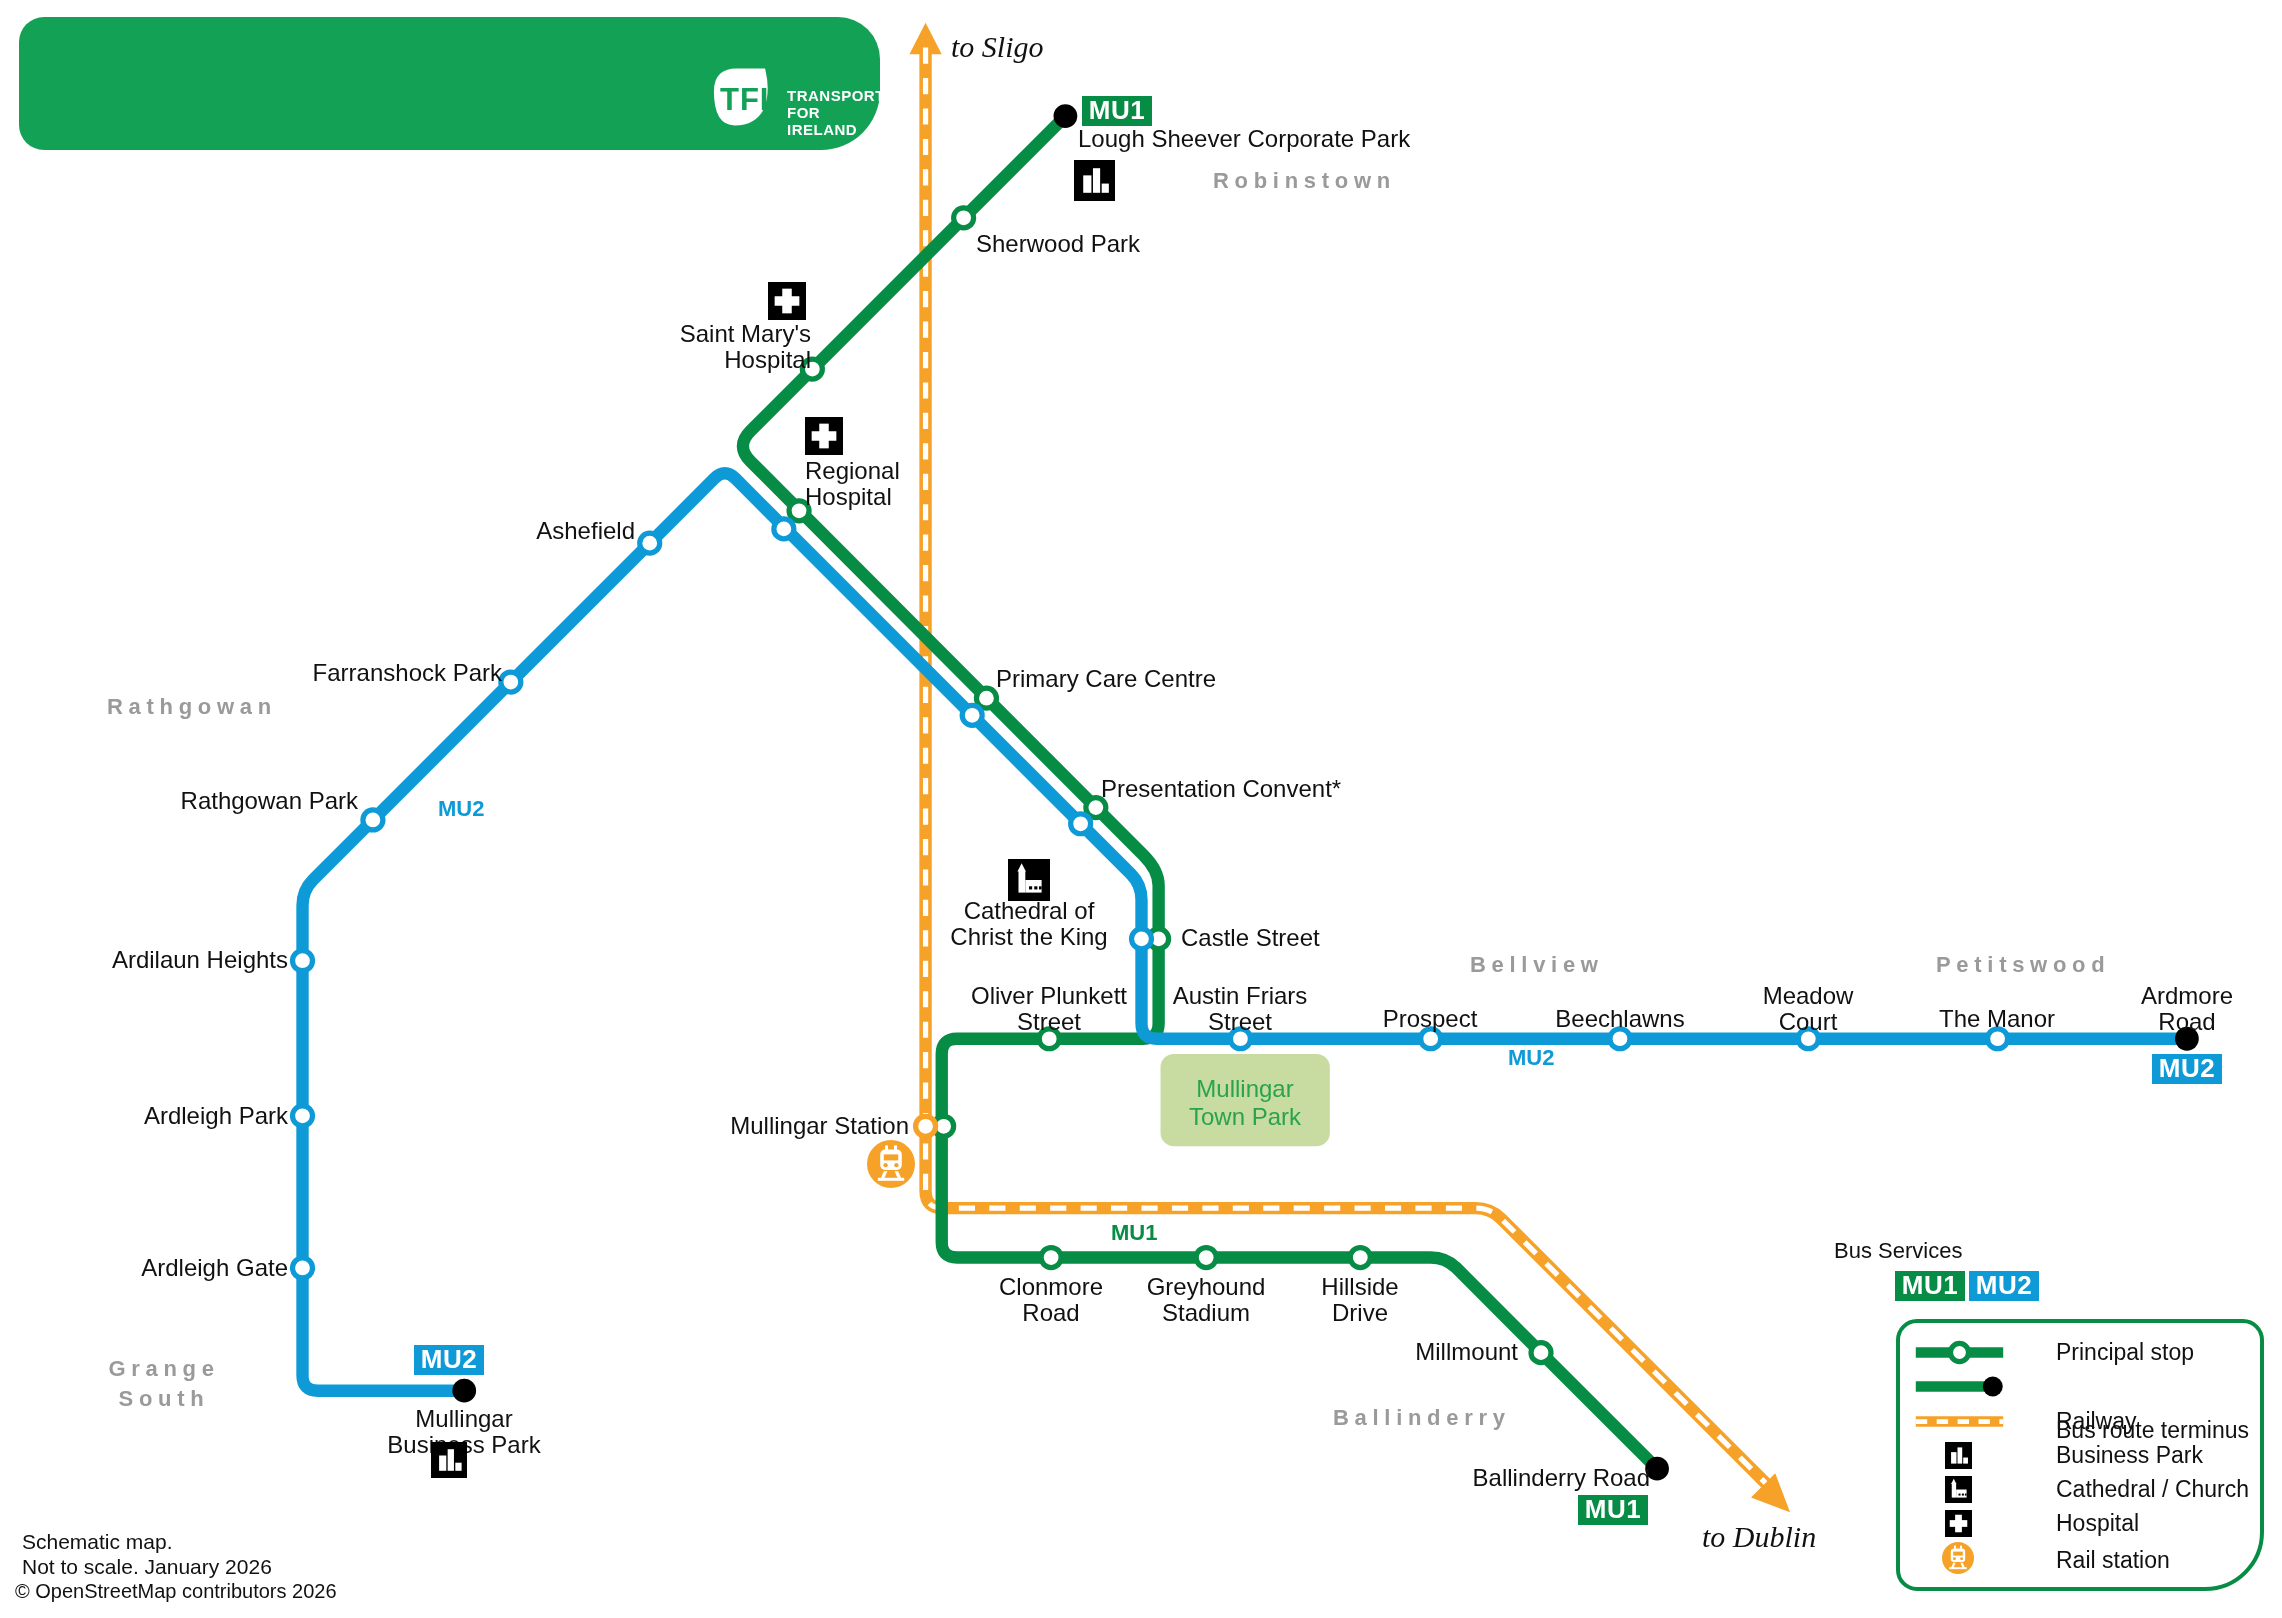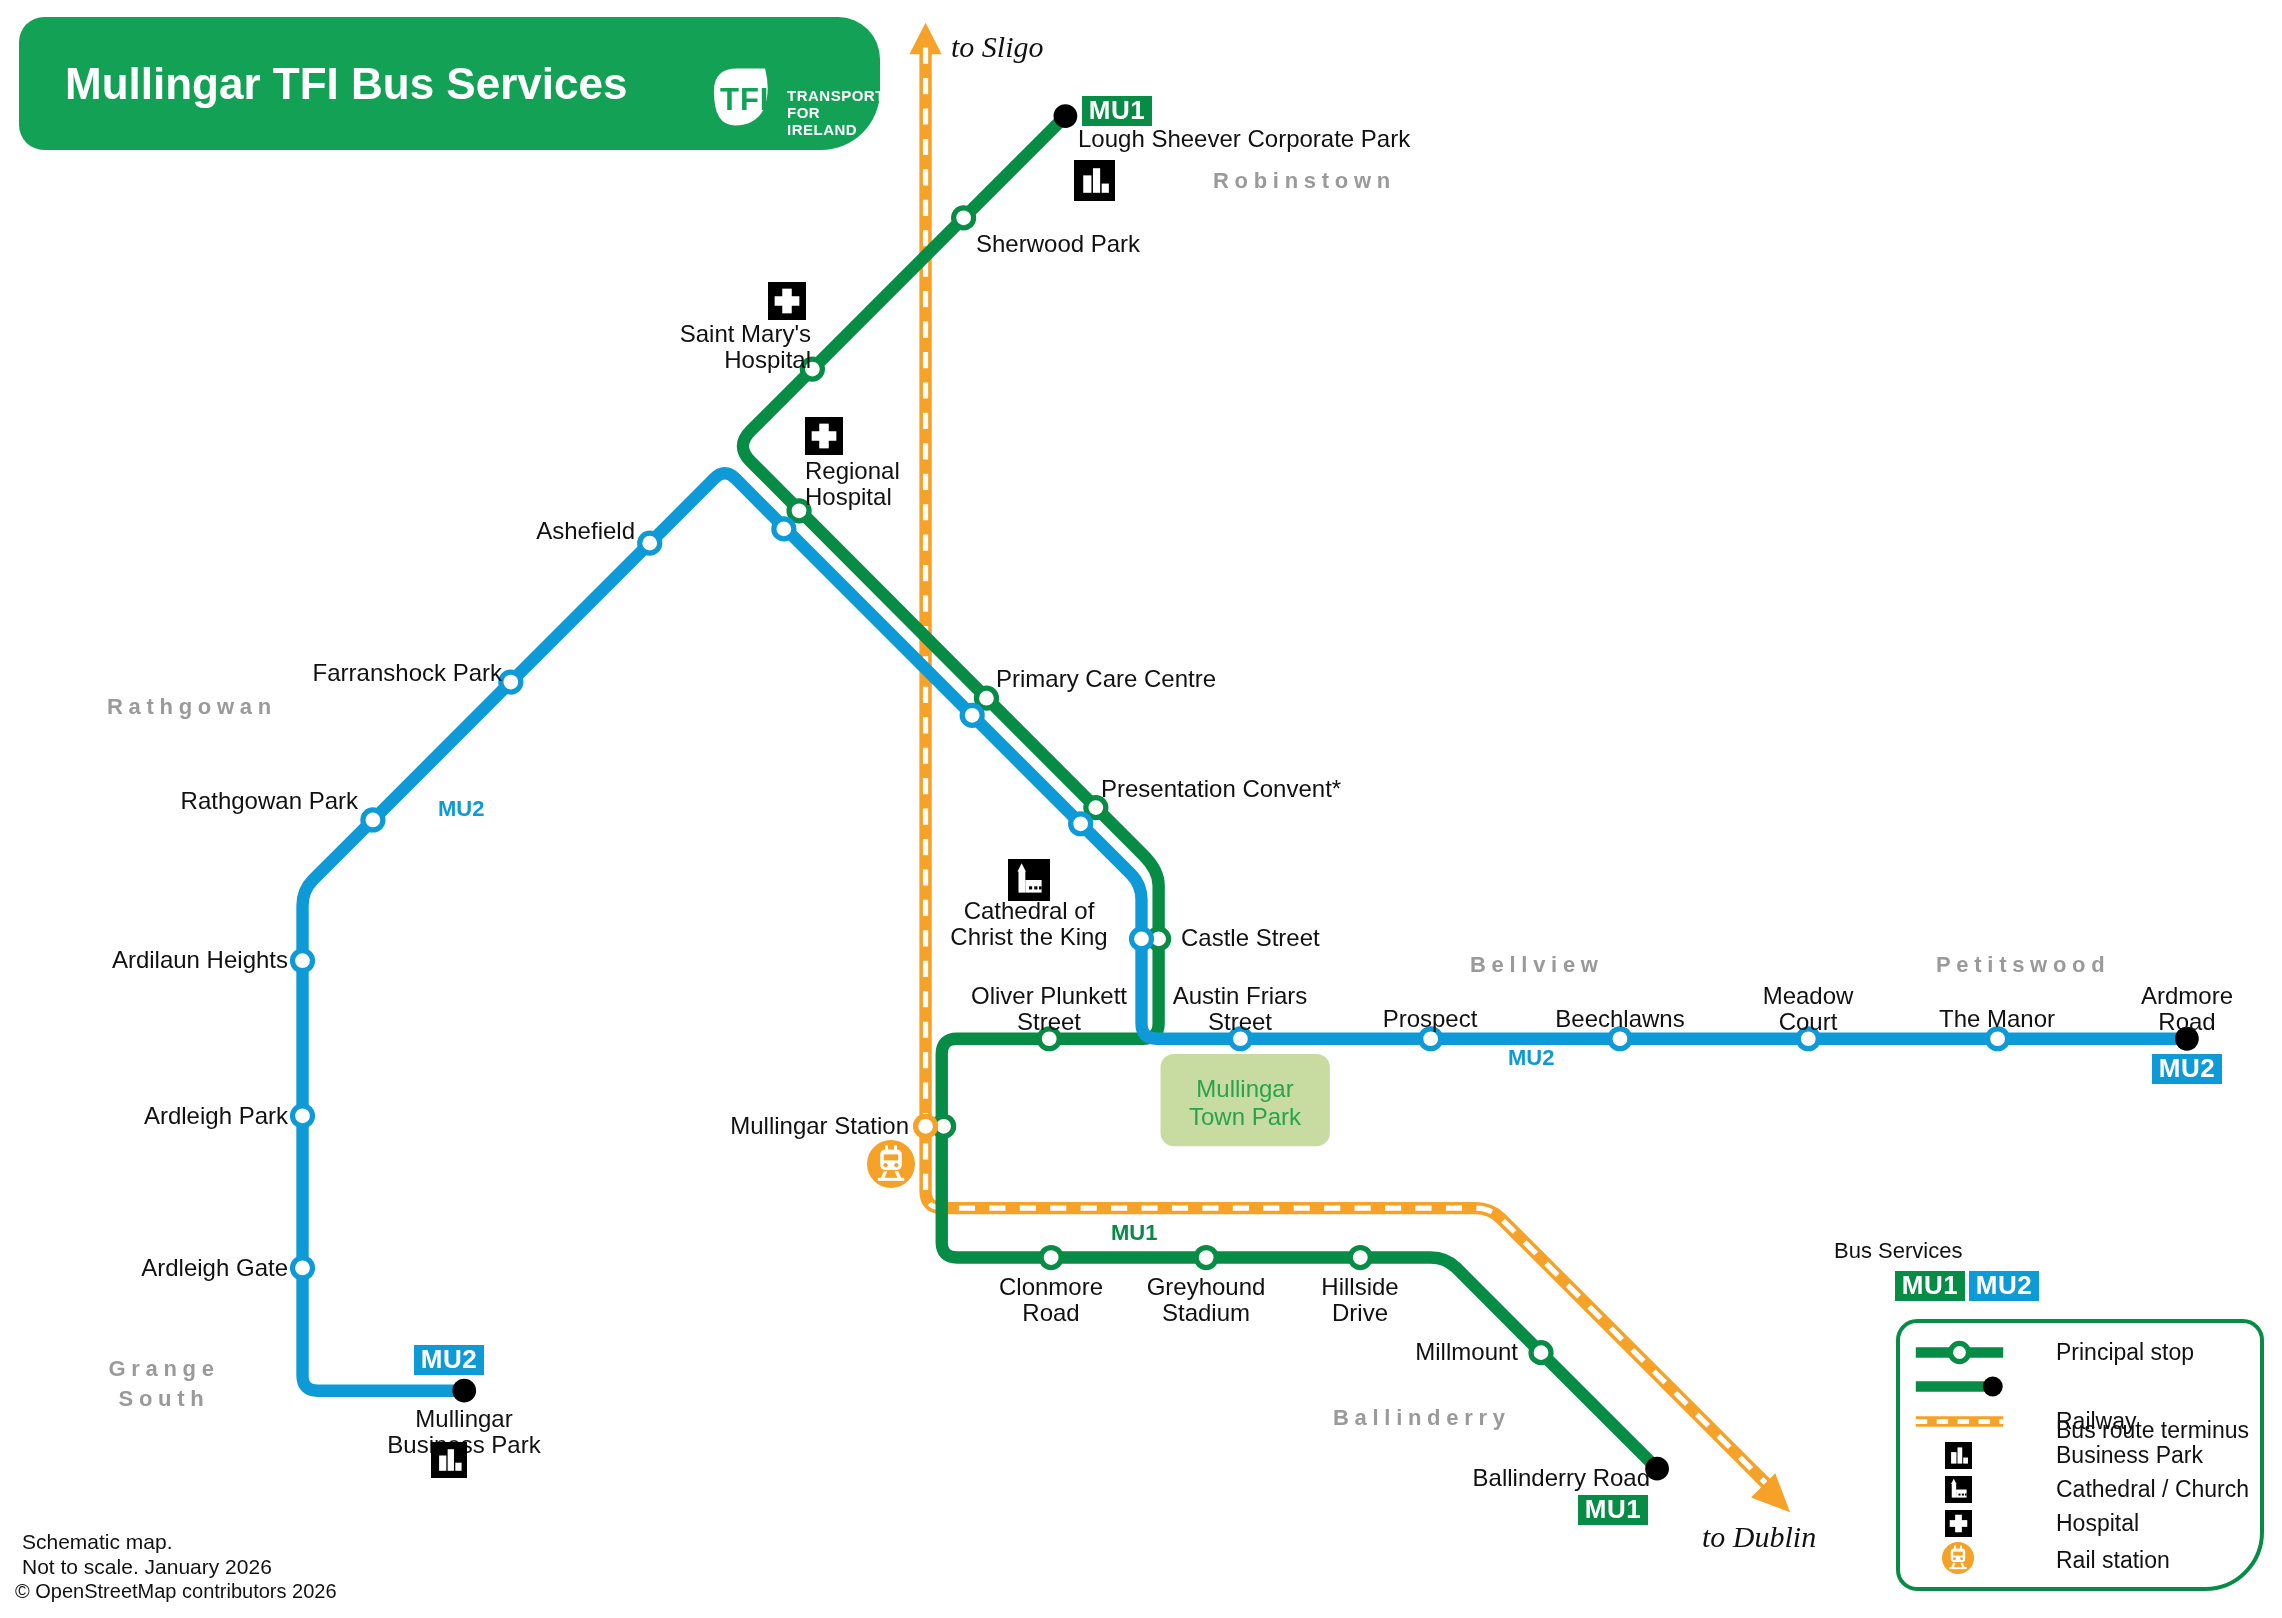--- a/index.html
+++ b/index.html
@@ -108,21 +108,20 @@
 
     <g>
       <circle class="term" cx="1120" cy="122" r="12.5"></circle>
         <circle class="term" cx="488" cy="1462" r="12.5"></circle>
       <circle class="term" cx="2299" cy="1092" r="12.5"></circle>
         <circle class="term" cx="1742" cy="1544" r="12.5"></circle>
     </g>
   </svg>
 
   <div class="banner">
-    <div class="banner-title">Mullingar TFI Bus Services</div>
     <svg class="tfi-leaf" viewBox="0 0 70 76">
       <path d="M8,32 Q8,8 32,8 L62,8 Q68,32 61,50 Q52,68 30,68 Q8,68 8,32 Z" fill="#fff"></path>
     </svg>
     <div class="tfi-abbr">TFI</div>
     <div class="tfi-cap">TRANSPORT
 FOR
 IRELAND</div>
   </div>
 
   <div class="lbl it" style="left:951px;top:30px;">to Sligo</div>

